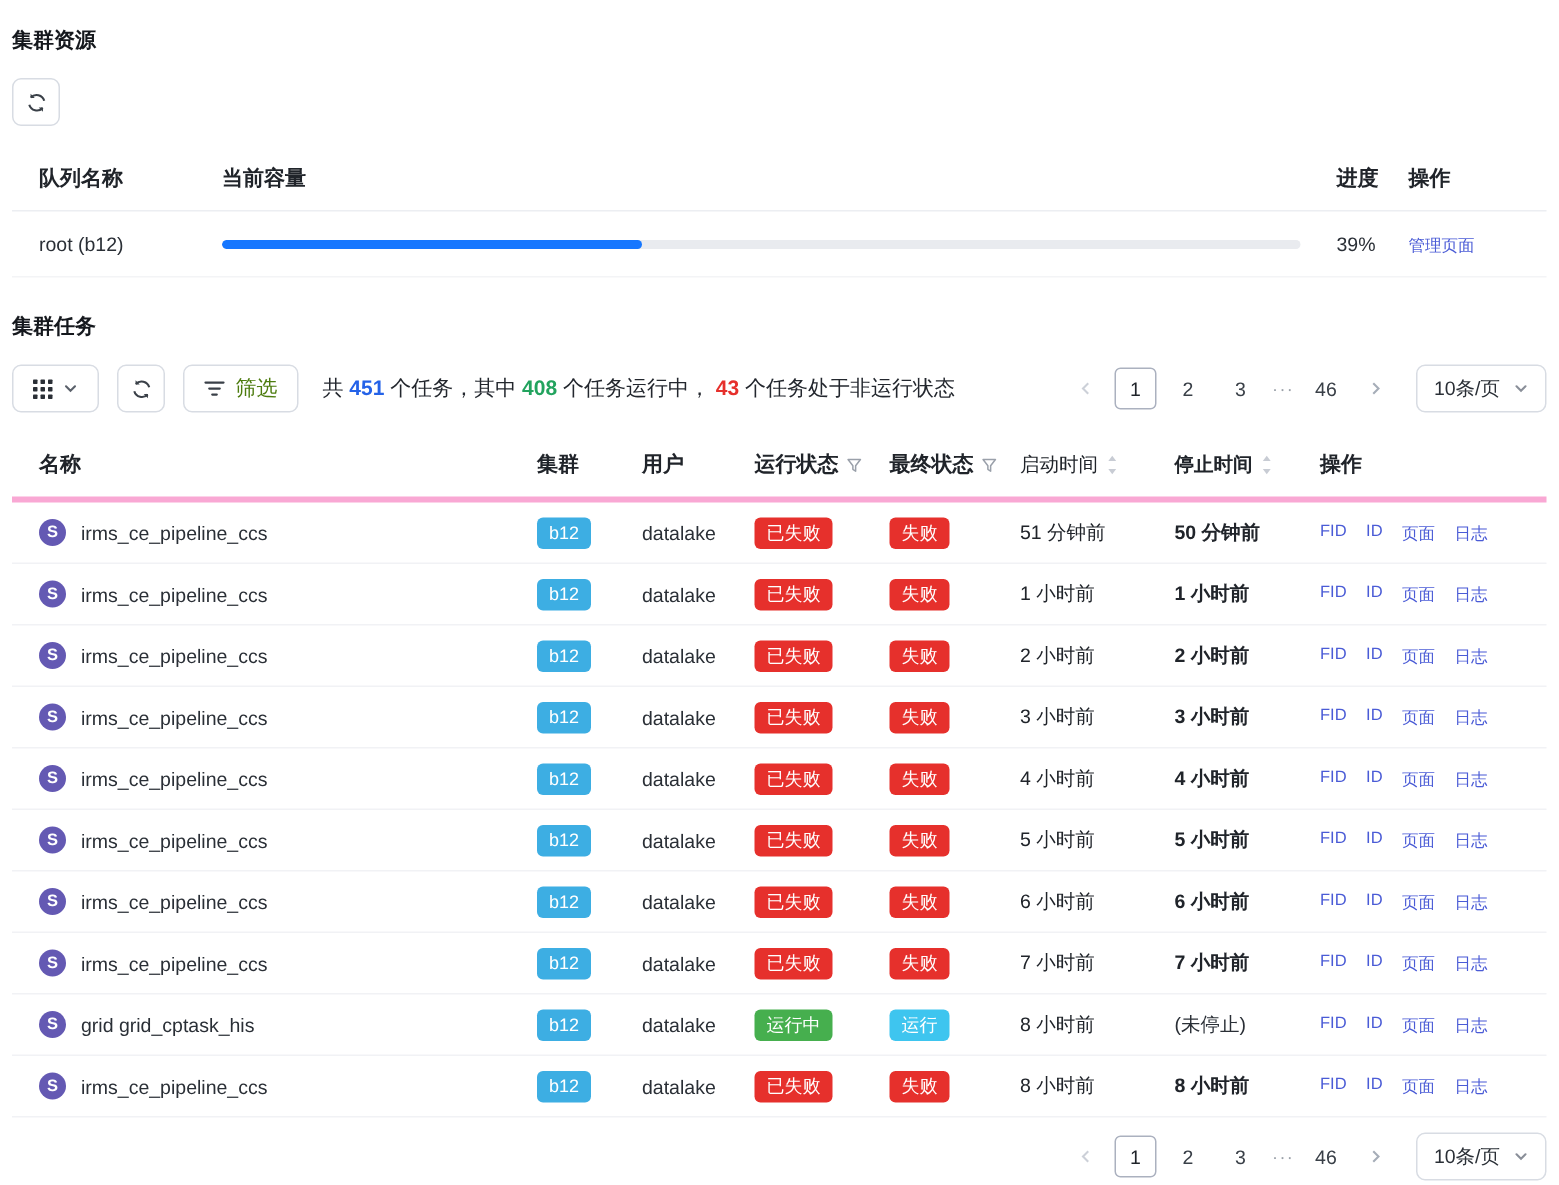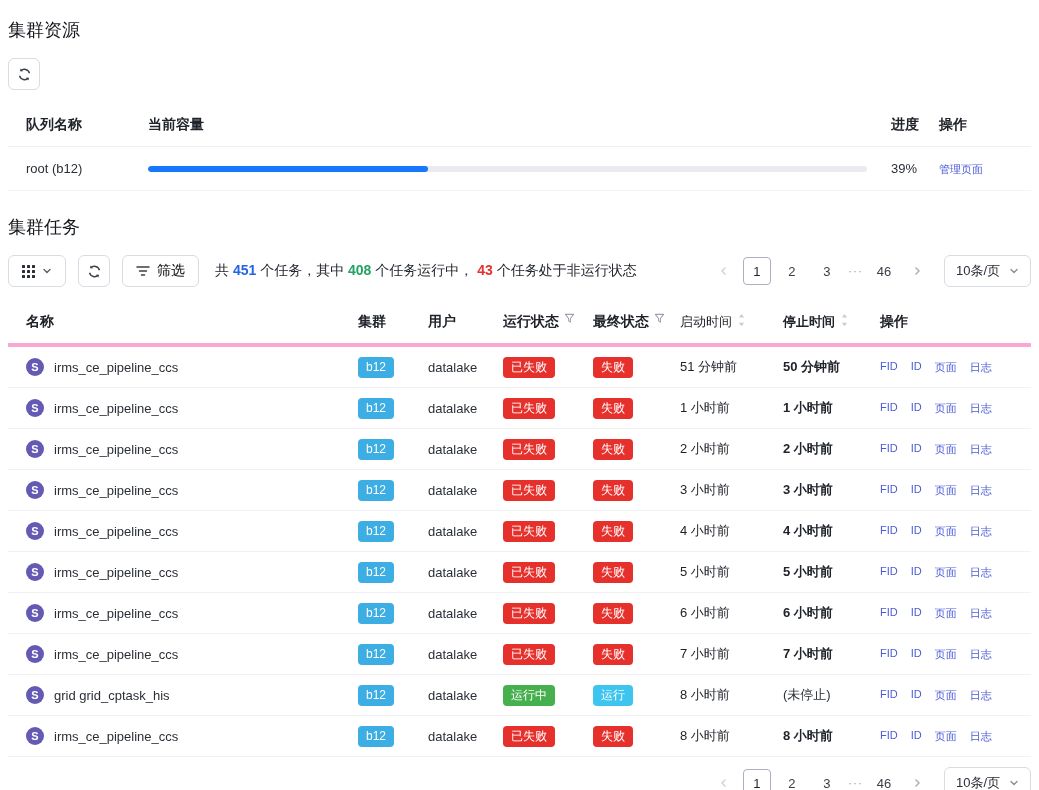--- a/index.html
+++ b/index.html
@@ -1,23 +1,23 @@
 <!DOCTYPE html>
 <html style="--accent: #1677ff; --link: #4a5bd6; --cluster_badge: #3daee3; --status_red: #e6302c; --status_green: #46af4e; --status_cyan: #3ec5ef; --count_blue: #2462e8; --count_green: #22a35e; --count_red: #e6302c; --avatar: #6459b3;"><head>
 <meta charset="utf-8">
 <style>
   *{box-sizing:border-box;margin:0;padding:0}
   html,body{width:1039px;height:790px;background:#fff;overflow:hidden}
   body{font-family:"Liberation Sans","DejaVu Sans",sans-serif;color:#1f2329;font-size:14px}
   .page{padding:10px 8px 0}
-  .section-title{font-size:18px;font-weight:400;color:#15181d;margin-top:8px}
+  .section-title{font-size:14px;font-weight:700;color:#15181d;margin-top:8px}
 
   
   .icon-btn{width:32px;height:32px;border:1px solid #d8dce3;border-radius:6px;background:#fff;display:inline-flex;align-items:center;justify-content:center;cursor:pointer;gap:5px}
-  .btn{height:32px;border:1px solid #d8dce3;border-radius:6px;background:#fff;display:inline-flex;align-items:center;gap:7px;padding:0 13px;font-size:14px;color:#000000;cursor:pointer}
+  .btn{height:32px;border:1px solid #d8dce3;border-radius:6px;background:#fff;display:inline-flex;align-items:center;gap:7px;padding:0 13px;font-size:14px;color:#4d7c0f;cursor:pointer}
   .grid-btn{width:58px}
   .grid-icon{display:grid;grid-template-columns:repeat(3,3px);grid-auto-rows:3px;gap:2px}
   .grid-icon i{background:#2a2f36;border-radius:.5px}
 
   
   .res-table{margin-top:14px}
   .res-head,.res-row{display:flex;align-items:center;padding:12px 0 12px 18px}
   .res-head{font-weight:700;font-size:14px;color:#20242a;border-bottom:1px solid #eceef2}
   .res-row{border-bottom:1px solid #f3f4f6;font-size:13px;color:#2a2f36;height:44px}
   .rc.queue{width:122px}
@@ -43,21 +43,21 @@
   .pg-arrow.prev{color:#ccd0d8}
   .pg-arrow.next{color:#a6adb8}
   .pg-item{min-width:28px;height:28px;display:inline-flex;align-items:center;justify-content:center;font-size:13px;color:#3a4048;border-radius:4px;cursor:pointer;padding:0 4px}
   .pg-item.active{border:1px solid #abb1bf;color:#1f2329}
   .pg-ellipsis{color:#9aa0a8;font-size:12px;letter-spacing:1px;cursor:pointer}
   .page-size{height:32px;border:1px solid #d8dce3;border-radius:6px;display:inline-flex;align-items:center;gap:9px;padding:0 11px;font-size:13px;color:#2a2f36;cursor:pointer;margin-left:8px}
 
   
   .task-table{margin-top:14px}
   .thead{display:flex;align-items:center;padding:12px 0 12px 18px;border-bottom:4px solid #f9a8d4;font-size:14px;font-weight:600;color:#20242a}
-  .thead .hic{display:inline-flex;gap:5px}
+  .thead .hic{display:inline-flex;align-items:center;gap:5px}
   .trow{display:flex;align-items:center;height:41px;padding-left:18px;border-bottom:1px solid #f1f2f5;font-size:13px;color:#2a2f36}
   .c.name{width:332px;display:flex;align-items:center;gap:10px}
   .c.cluster{width:70px}
   .c.user{width:75px}
   .c.run{width:90px}
   .c.final{width:87px}
   .c.start{width:103px;font-weight:400;font-size:13px;color:#20242a}
   .c.stop{width:97px;font-weight:700;font-size:13px;color:#20242a}
   .c.stop[data-strong="0"]{font-weight:400;color:#2a2f36}
   .c.ops{flex:1;display:flex;gap:13px}

